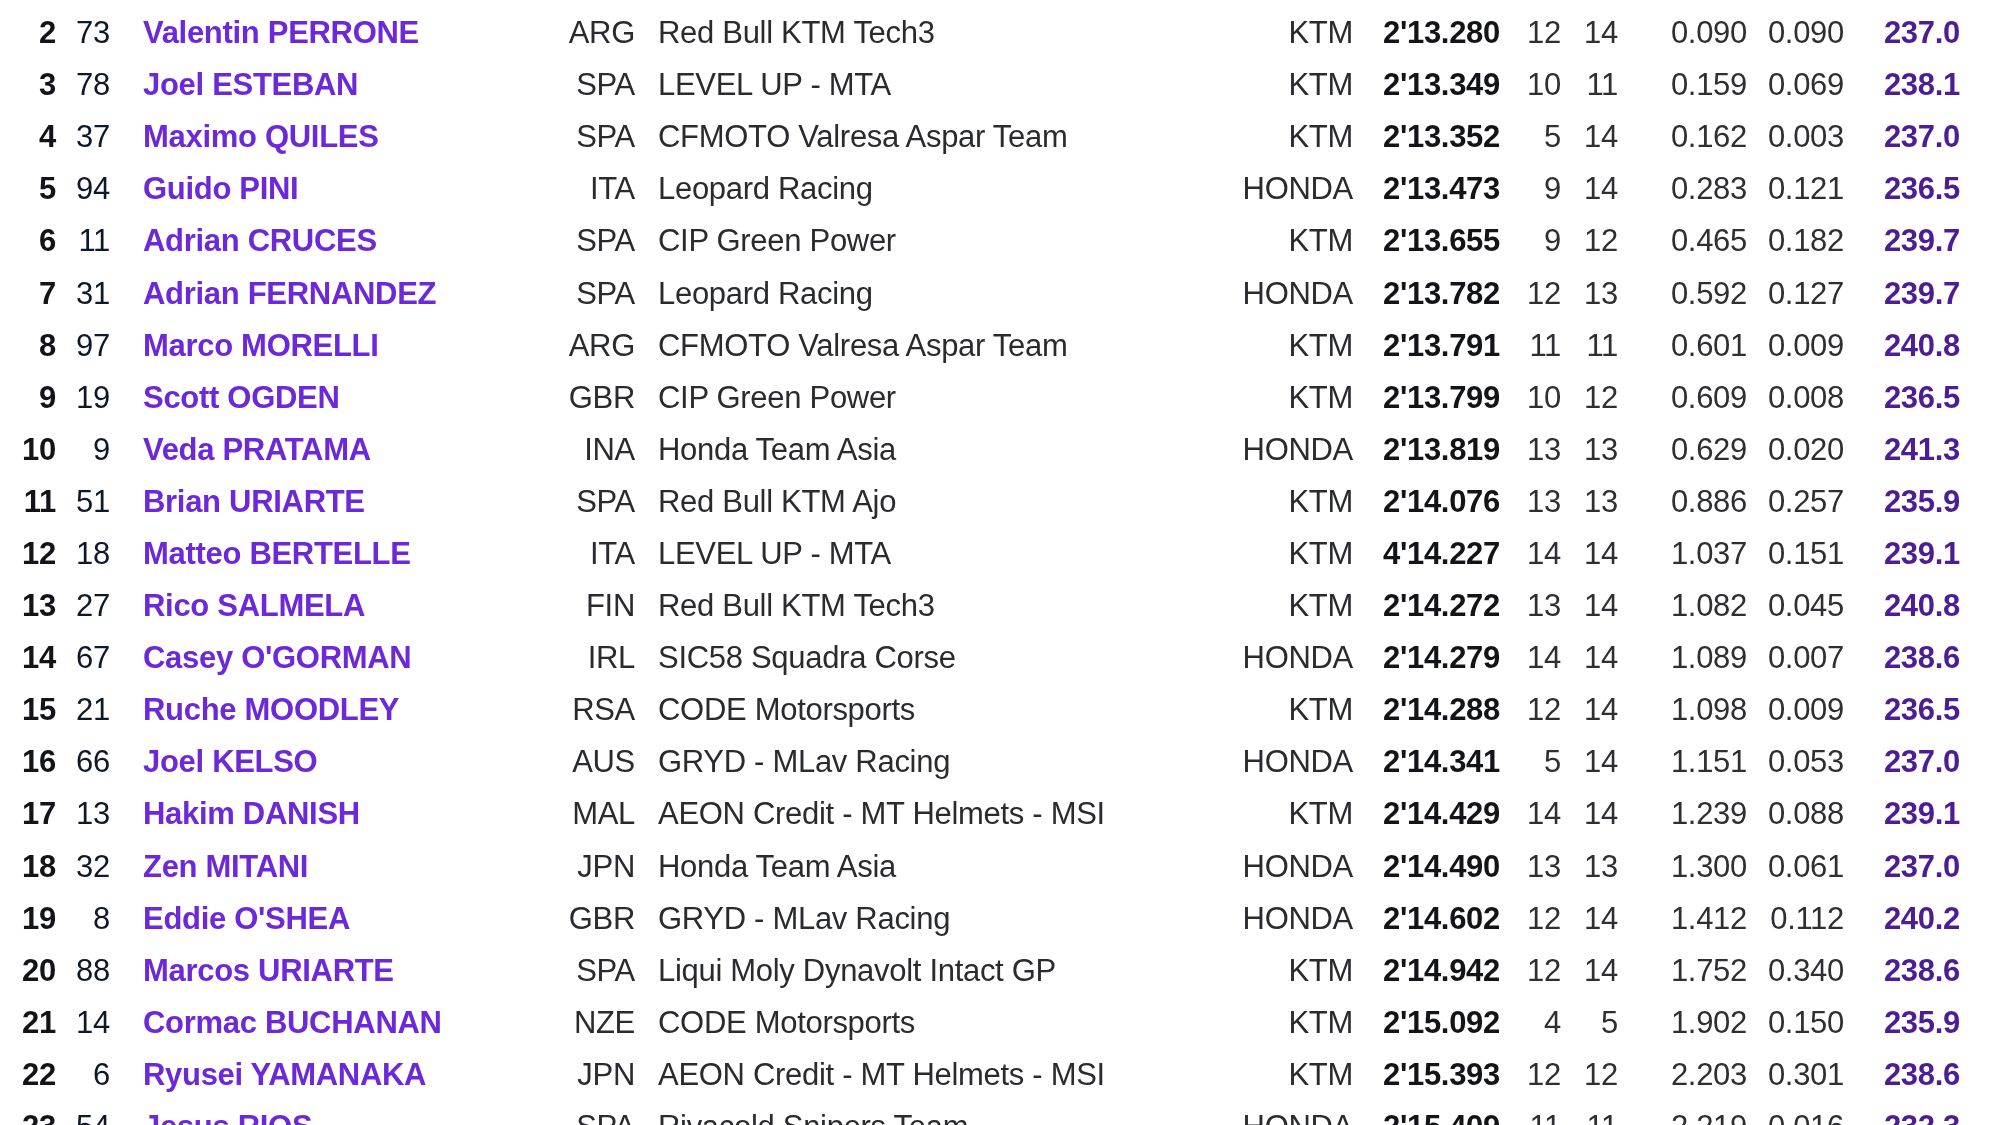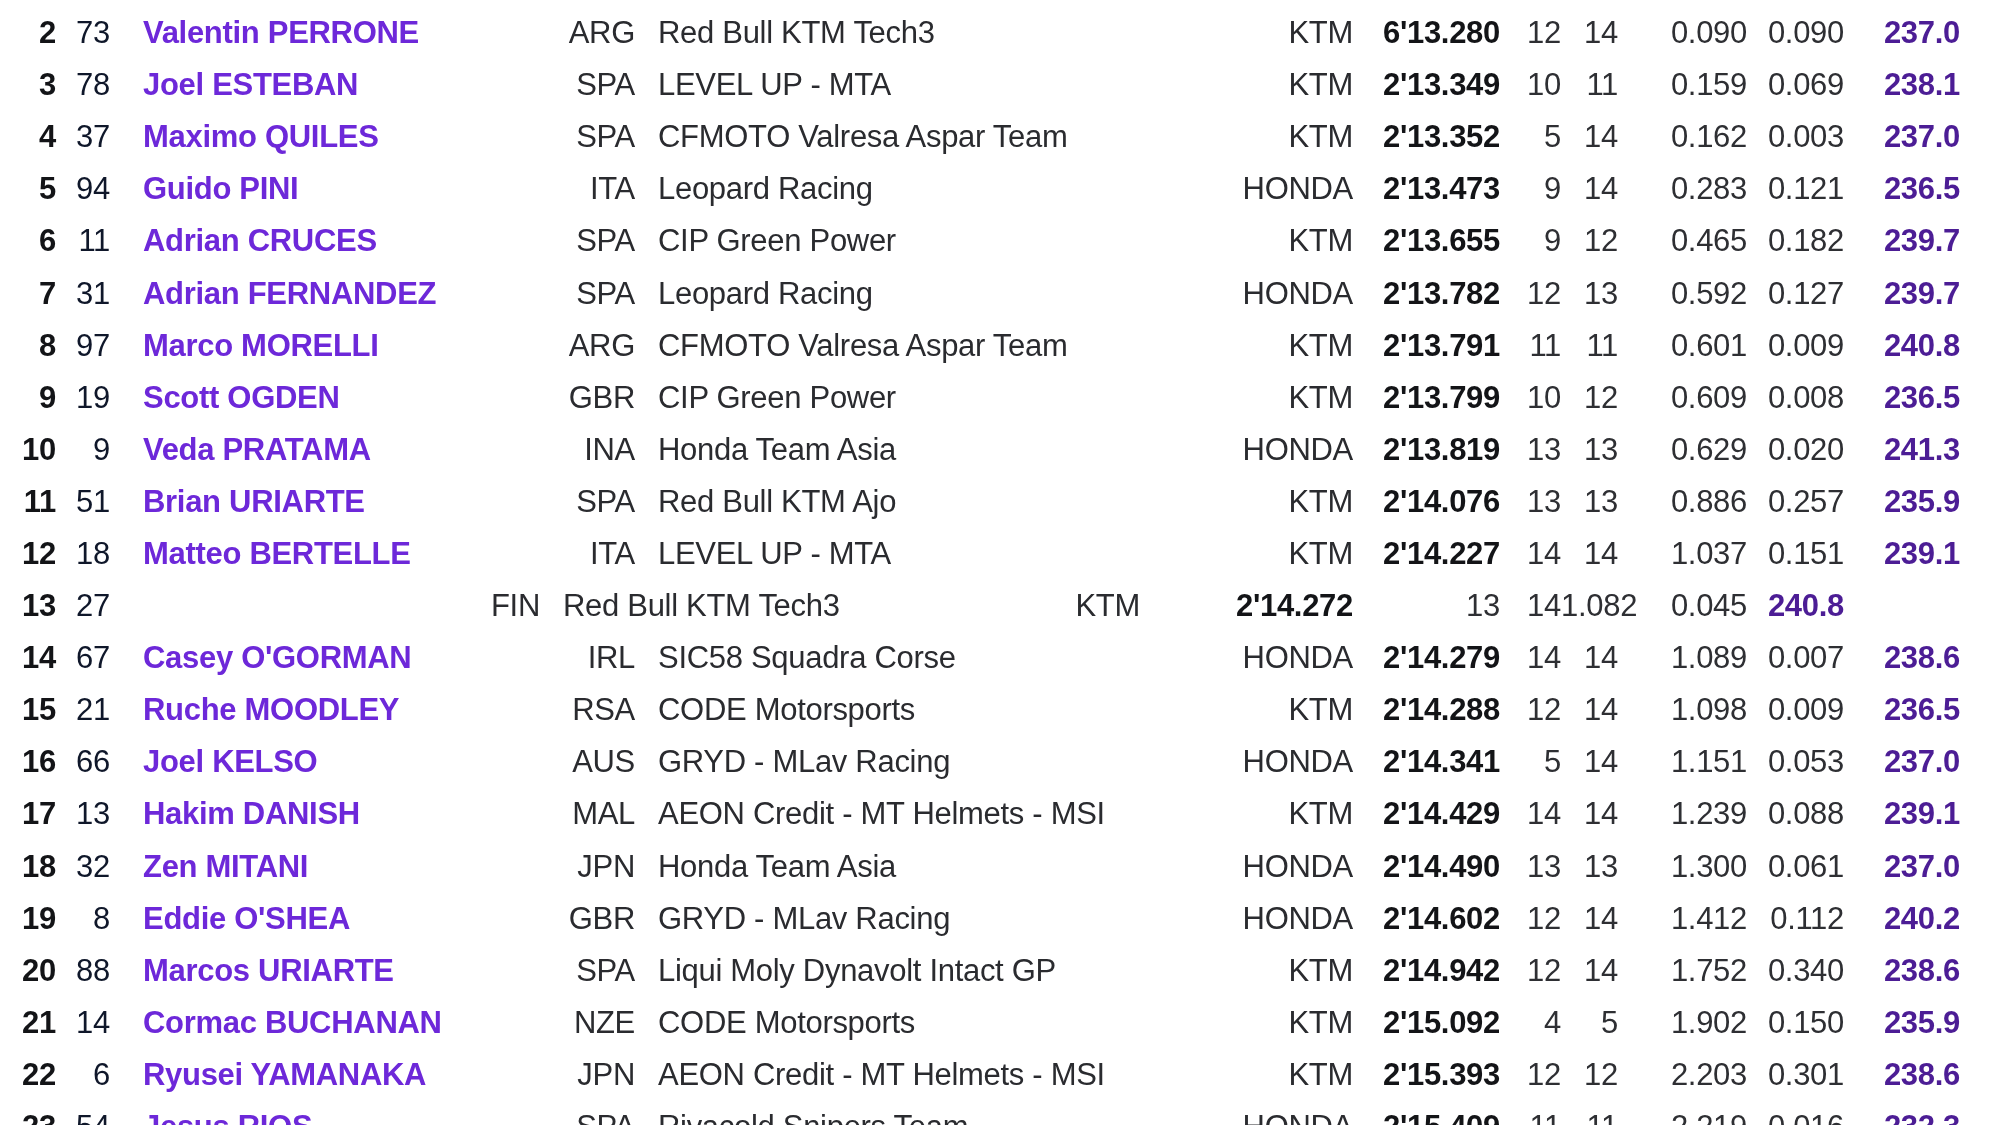--- a/index.html
+++ b/index.html
@@ -33,21 +33,21 @@
 <body>
 
 <main class="results">
   <div class="row">
     <span class="c pos">2</span>
     <span class="c num">73</span>
     <span class="c name">Valentin PERRONE</span>
     <span class="c nat">ARG</span>
     <span class="c team">Red Bull KTM Tech3</span>
     <span class="c make">KTM</span>
-    <span class="c time">6'13.280</span>
+    <span class="c time">2'13.280</span>
     <span class="c l1">12</span>
     <span class="c l2">14</span>
     <span class="c g1">0.090</span>
     <span class="c g2">0.090</span>
     <span class="c spd">237.0</span>
   </div>
 
   <div class="row">
     <span class="c pos">3</span>
     <span class="c num">78</span>
@@ -183,31 +183,32 @@
     <span class="c spd">235.9</span>
   </div>
 
   <div class="row">
     <span class="c pos">12</span>
     <span class="c num">18</span>
     <span class="c name">Matteo BERTELLE</span>
     <span class="c nat">ITA</span>
     <span class="c team">LEVEL UP - MTA</span>
     <span class="c make">KTM</span>
-    <span class="c time">2'14.227</span>
+    <span class="c time">4'14.227</span>
     <span class="c l1">14</span>
     <span class="c l2">14</span>
     <span class="c g1">1.037</span>
     <span class="c g2">0.151</span>
     <span class="c spd">239.1</span>
   </div>
 
   <div class="row">
     <span class="c pos">13</span>
     <span class="c num">27</span>
+    <span class="c name">Rico SALMELA</span>
     <span class="c nat">FIN</span>
     <span class="c team">Red Bull KTM Tech3</span>
     <span class="c make">KTM</span>
     <span class="c time">2'14.272</span>
     <span class="c l1">13</span>
     <span class="c l2">14</span>
     <span class="c g1">1.082</span>
     <span class="c g2">0.045</span>
     <span class="c spd">240.8</span>
   </div>

